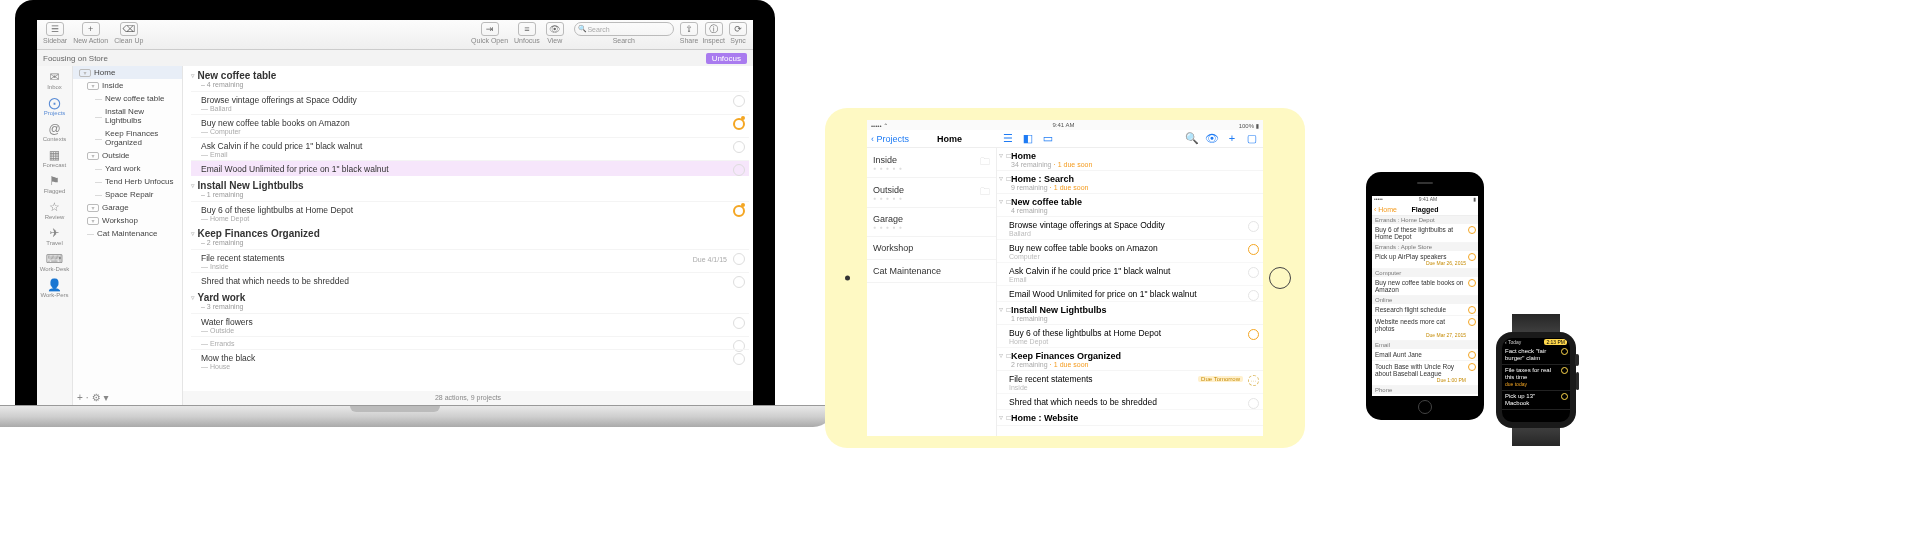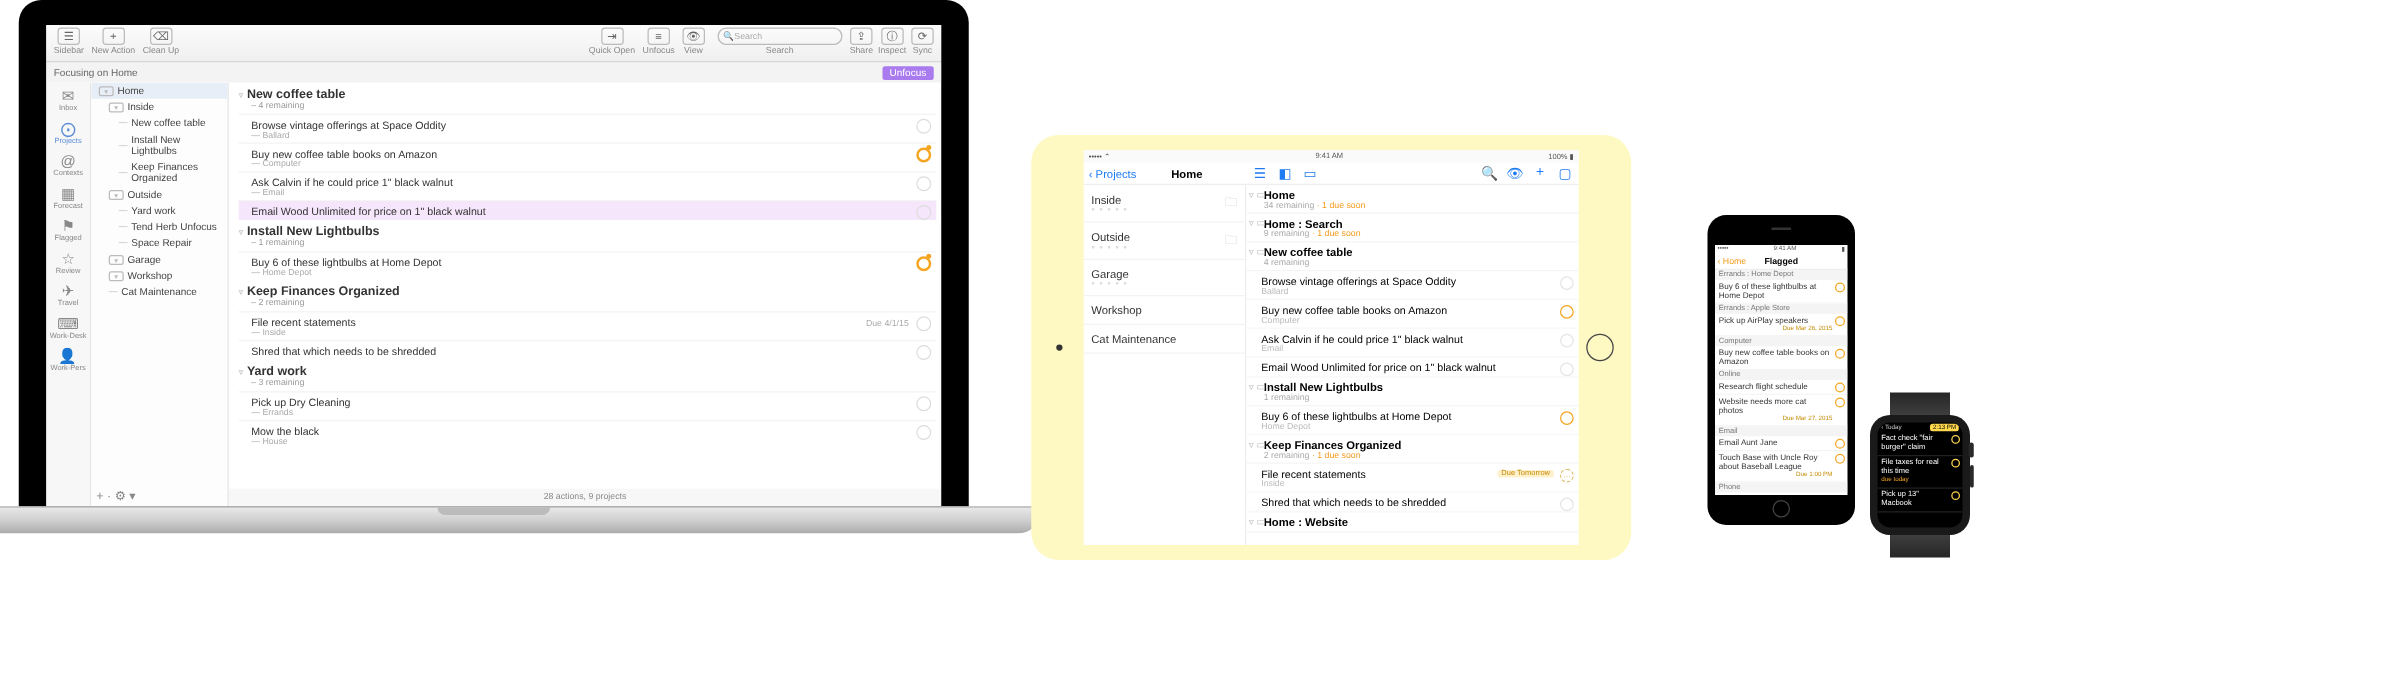--- a/index.html
+++ b/index.html
@@ -192,21 +192,21 @@
         <div style="width:4px"></div>
         <div class="tb-group">
           <div class="tb-icons">
               <div class="tb-ico">⟳</div>
             </div>
           <div class="tb-lbl">Sync</div>
         </div>
       </div>
 
       <div class="mb-bar">
-        <span>Focusing on Home</span>
+        <span>Focusing on Store</span>
         <span class="unfocus">Unfocus</span>
       </div>
 
       <div class="mb-body">
         <div class="rail" id="mb-rail">
             <div class="rail-item">
               <div class="ri-ico">✉</div>
               <div>Inbox</div>
             </div>
             <div class="rail-item active">
@@ -335,21 +335,25 @@
                 <span class="due">Due 4/1/15</span>
               </div>
               <div class="ct-task">
                 <div class="tt">Shred that which needs to be shredded</div>
                 <div class="tm"></div>
                 <span class="circ"></span>
               </div>
               <div class="ct-head"><span class="handle">▿</span>Yard work</div>
               <div class="ct-sub">– 3 remaining</div>
               <div class="ct-task">
-                <div class="tt">Pick up Dry Cleaning</div>
+                <div class="tt">Water flowers</div>
+                <div class="tm">— Outside</div>
+                <span class="circ"></span>
+              </div>
+              <div class="ct-task">
                 <div class="tm">— Errands</div>
                 <span class="circ"></span>
               </div>
               <div class="ct-task">
                 <div class="tt">Mow the black</div>
                 <div class="tm">— House</div>
                 <span class="circ"></span>
               </div>
             </div>
           <div class="ct-footer">28 actions, 9 projects</div>

